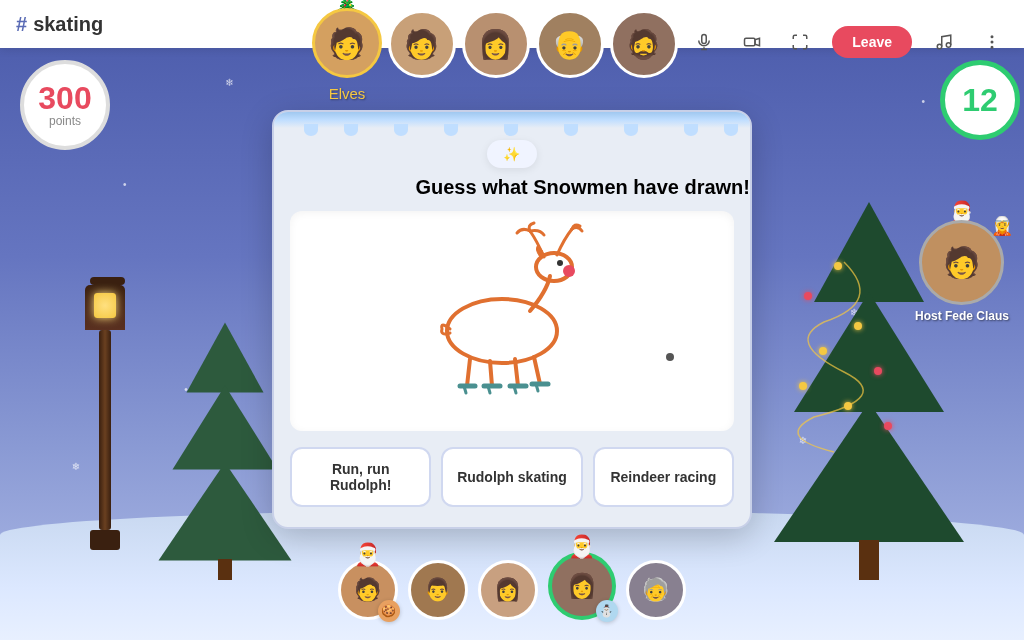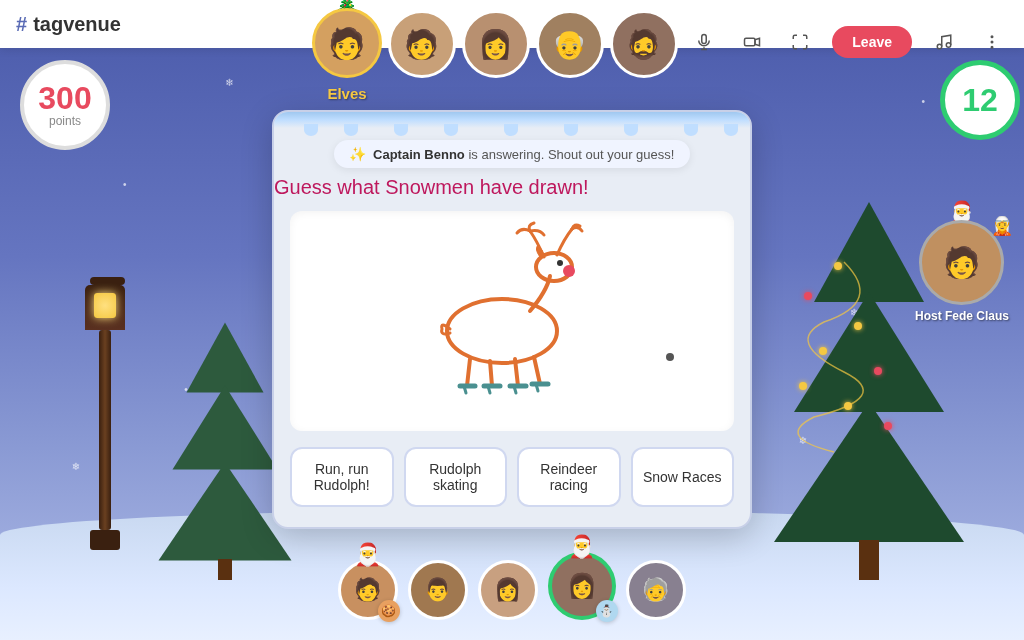--- a/index.html
+++ b/index.html
@@ -351,24 +351,24 @@
       display: flex;
       align-items: center;
       gap: 6px;
       font-size: 13px;
       color: #555;
       box-shadow: 0 2px 8px rgba(0,0,0,0.08);
     }
     .announcement-banner strong { color: #333; }
 
     .modal-title {
-      text-align: left;
+      text-align: right;
       font-size: 20px;
-      font-weight: 400;
-      color: #be185d;
+      font-weight: 700;
+      color: #000000;
       margin: 8px 0 12px;
     }
 
     
     .drawing-area {
       margin: 0 16px 16px;
       background: white;
       border-radius: 12px;
       height: 220px;
       display: flex;
@@ -392,21 +392,21 @@
       padding: 0 16px;
       justify-content: center;
     }
     .answer-btn {
       flex: 1;
       background: white;
       border: 2px solid #d0d8f0;
       border-radius: 12px;
       padding: 12px 8px;
       font-size: 14px;
-      font-weight: 400;
+      font-weight: 700;
       color: #333;
       cursor: pointer;
       text-align: center;
       transition: background 0.15s;
       min-height: 60px;
       display: flex;
       align-items: center;
       justify-content: center;
     }
 
@@ -535,21 +535,21 @@
   </div>
   <div class="lamp-pole"></div>
   <div class="lamp-base"></div>
 </div>
 
 <div class="bg-ground"></div>
 
 <div class="top-bar">
   <div class="logo">
     <span class="logo-hash">#</span>
-    <span class="logo-text">tagvenue</span>
+    <span class="logo-text">skating</span>
   </div>
 
   <div class="top-bar-right">
 
     <button class="icon-btn">
       <svg width="18" height="18" viewBox="0 0 24 24" fill="none" stroke="#555" stroke-width="2">
           <rect x="9" y="2" width="6" height="12" rx="3"></rect>
           <path d="M5 10a7 7 0 0 0 14 0"></path>
           <line x1="12" y1="19" x2="12" y2="22"></line>
           <line x1="8" y1="22" x2="16" y2="22"></line>
@@ -592,21 +592,21 @@
   </div>
 </div>
 
 <div style="position:absolute;top:4px;left:50%;transform:translateX(-200px);display:flex;align-items:flex-end;gap:6px;z-index:102;">
 
   <div class="avatar-wrapper">
     <span style="position:absolute;top:-14px;left:50%;transform:translateX(-50%);font-size:24px;">🎄</span>
     <div class="avatar-circle" style="width:70px;height:70px;background:#d4a060;border-color:#f5c842;border-width:3px;">
       <div class="face" style="font-size:30px;">🧑</div>
     </div>
-    <div style="position:absolute;bottom:-24px;left:50%;transform:translateX(-50%);color:#f5c842;font-weight:700;font-size:15px;white-space:nowrap;text-shadow:1px 1px 2px rgba(0,0,0,0.4);">Elves</div>
+    <div style="position:absolute;bottom:-24px;left:50%;transform:translateX(-50%);color:#f5c842;font-weight:400;font-size:15px;white-space:nowrap;text-shadow:1px 1px 2px rgba(0,0,0,0.4);">Elves</div>
   </div>
 
   <div class="avatar-wrapper">
     <div class="avatar-circle" style="width:68px;height:68px;background:#c8a078;border-color:white;border-width:3px;margin-top:6px;">
       <div class="face">🧑</div>
     </div>
   </div>
 
   <div class="avatar-wrapper">
     <div class="avatar-circle" style="width:68px;height:68px;background:#b89070;border-color:white;border-width:3px;margin-top:6px;">
@@ -658,24 +658,20 @@
     <div class="ice-drip" style="left:170px;"></div>
     <div class="ice-drip" style="left:230px;"></div>
     <div class="ice-drip" style="left:290px;"></div>
     <div class="ice-drip" style="left:350px;"></div>
     <div class="ice-drip" style="left:410px;"></div>
     <div class="ice-drip" style="left:450px;"></div>
   </div>
 
   <div class="announcement-banner">
     <span style="font-size:14px;">✨</span>
-    <span>
-      <strong>Captain Benno</strong>
-      <span>is answering. Shout out your guess!</span>
-    </span>
   </div>
 
   <div class="modal-title">Guess what Snowmen have drawn!</div>
 
   <div class="drawing-area">
 
     <svg class="reindeer-drawing" viewBox="0 0 260 200">
 
       <ellipse cx="120" cy="110" rx="55" ry="32" fill="none" stroke="#e07030" stroke-width="4" stroke-linecap="round"></ellipse>
 
@@ -720,21 +716,20 @@
       <path d="M 68,108 Q 58,100 60,108 Q 58,115 68,112" fill="none" stroke="#e07030" stroke-width="3" stroke-linecap="round"></path>
     </svg>
 
     <div class="cursor-dot" style="position:absolute;right:60px;bottom:70px;"></div>
   </div>
 
   <div class="answer-buttons">
     <button class="answer-btn">Run, run Rudolph!</button>
     <button class="answer-btn">Rudolph skating</button>
     <button class="answer-btn">Reindeer racing</button>
-    <button class="answer-btn">Snow Races</button>
   </div>
 
 </div>
 
 <div style="position:absolute;top:490px;left:50%;transform:translateX(-50%);width:480px;height:18px;z-index:55;overflow:hidden;">
   <div style="width:100%;height:18px;background:linear-gradient(180deg,#c0deff 0%,#e0eeff 100%;border-radius:0 0 8px 8px;"></div>
 </div>
 
 <div class="bottom-avatars">
 

